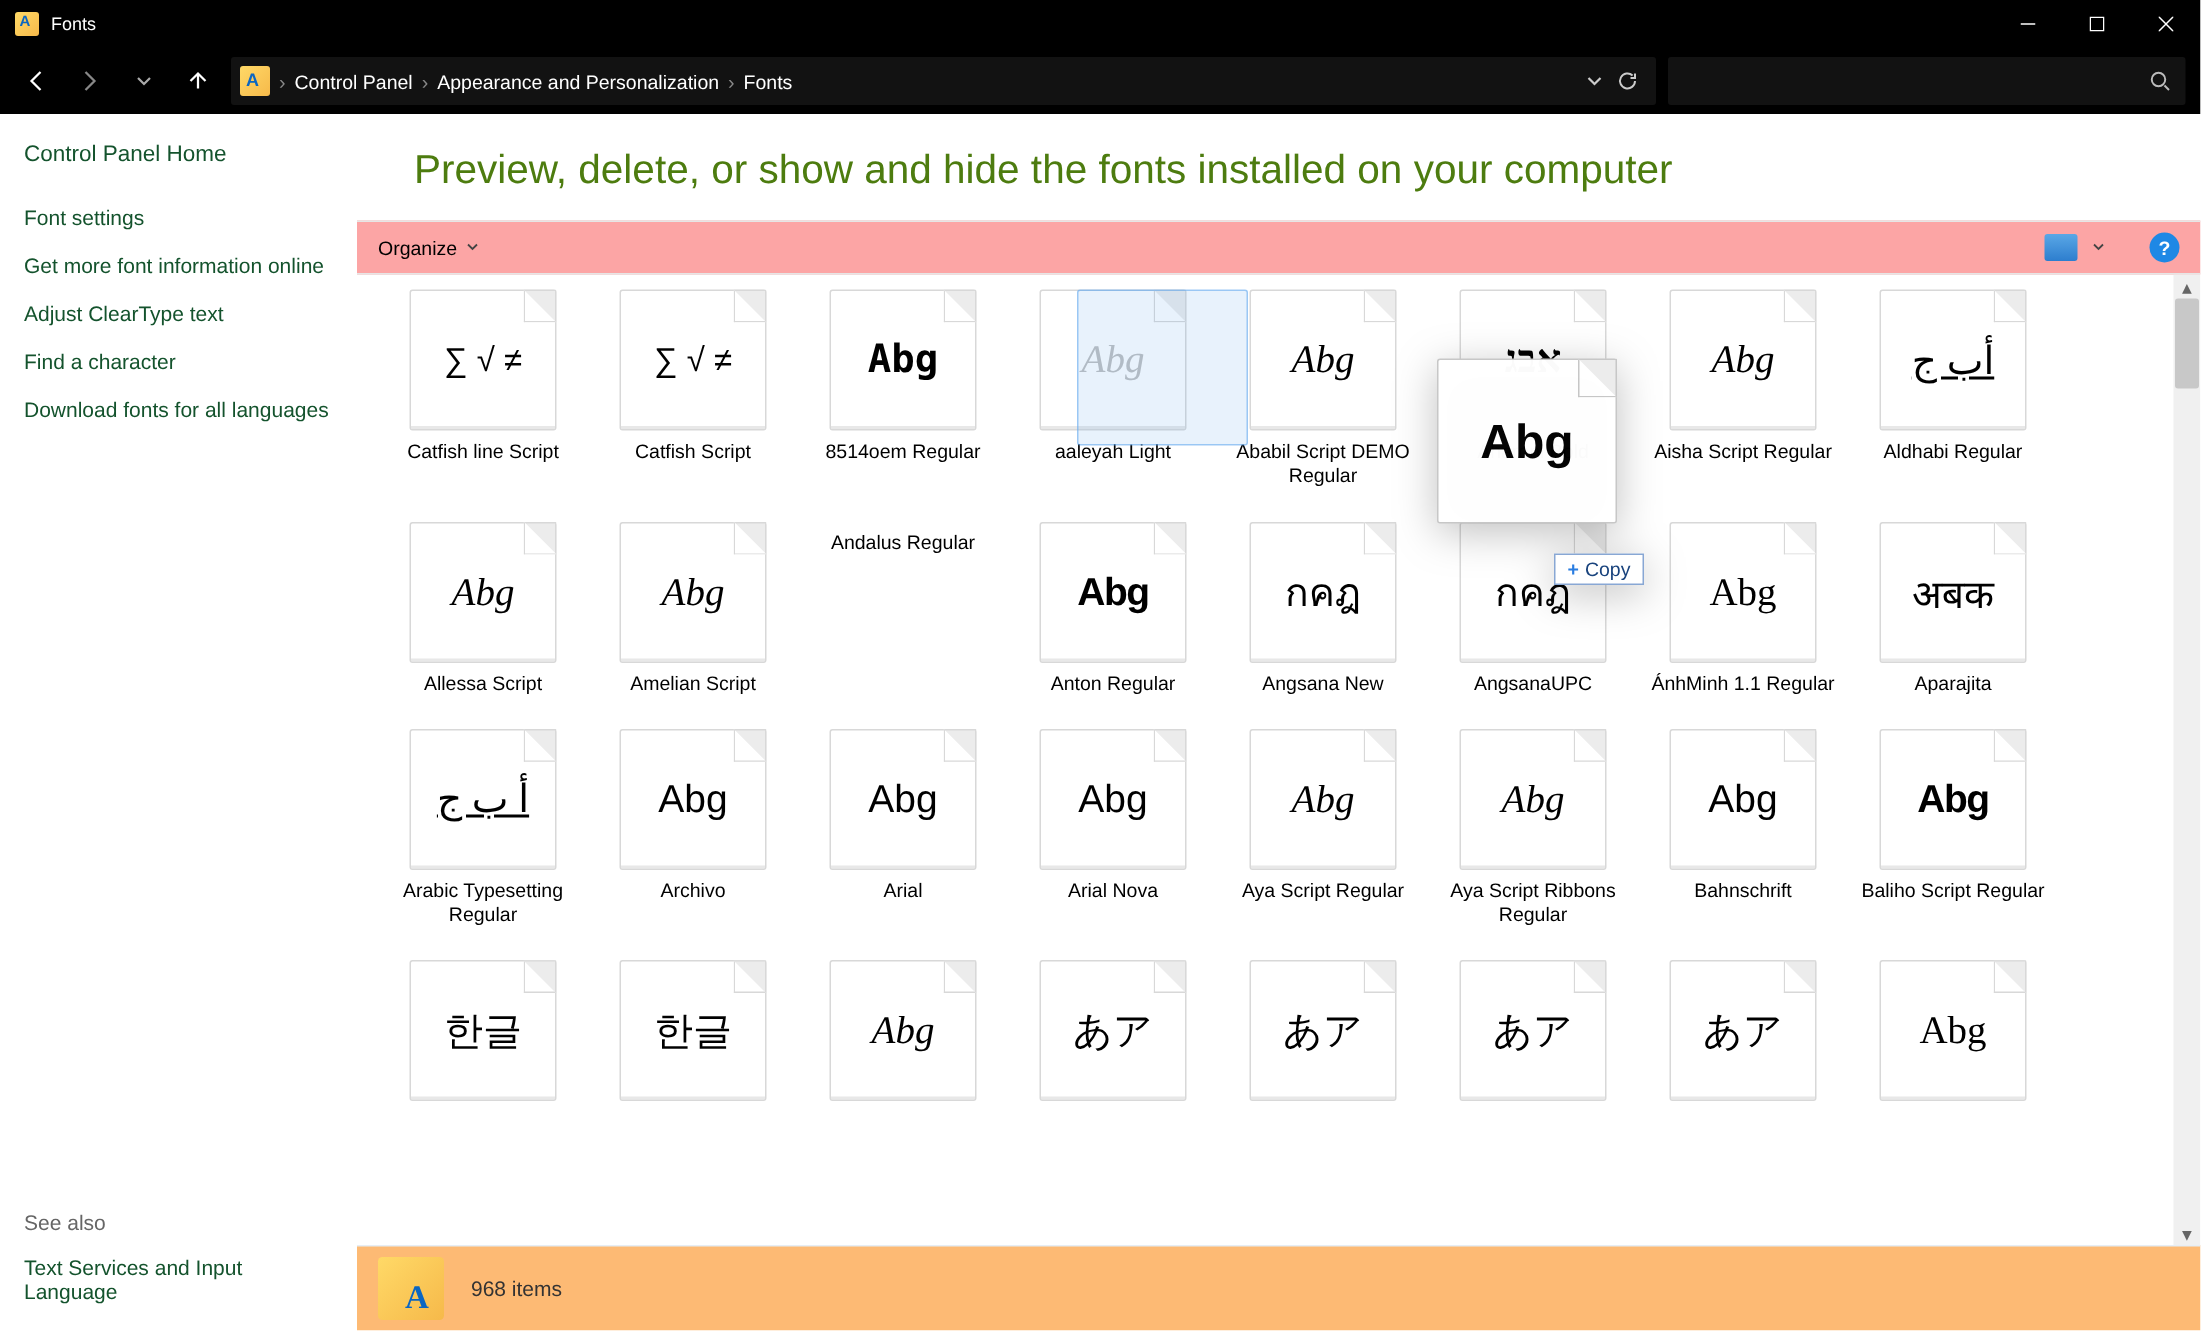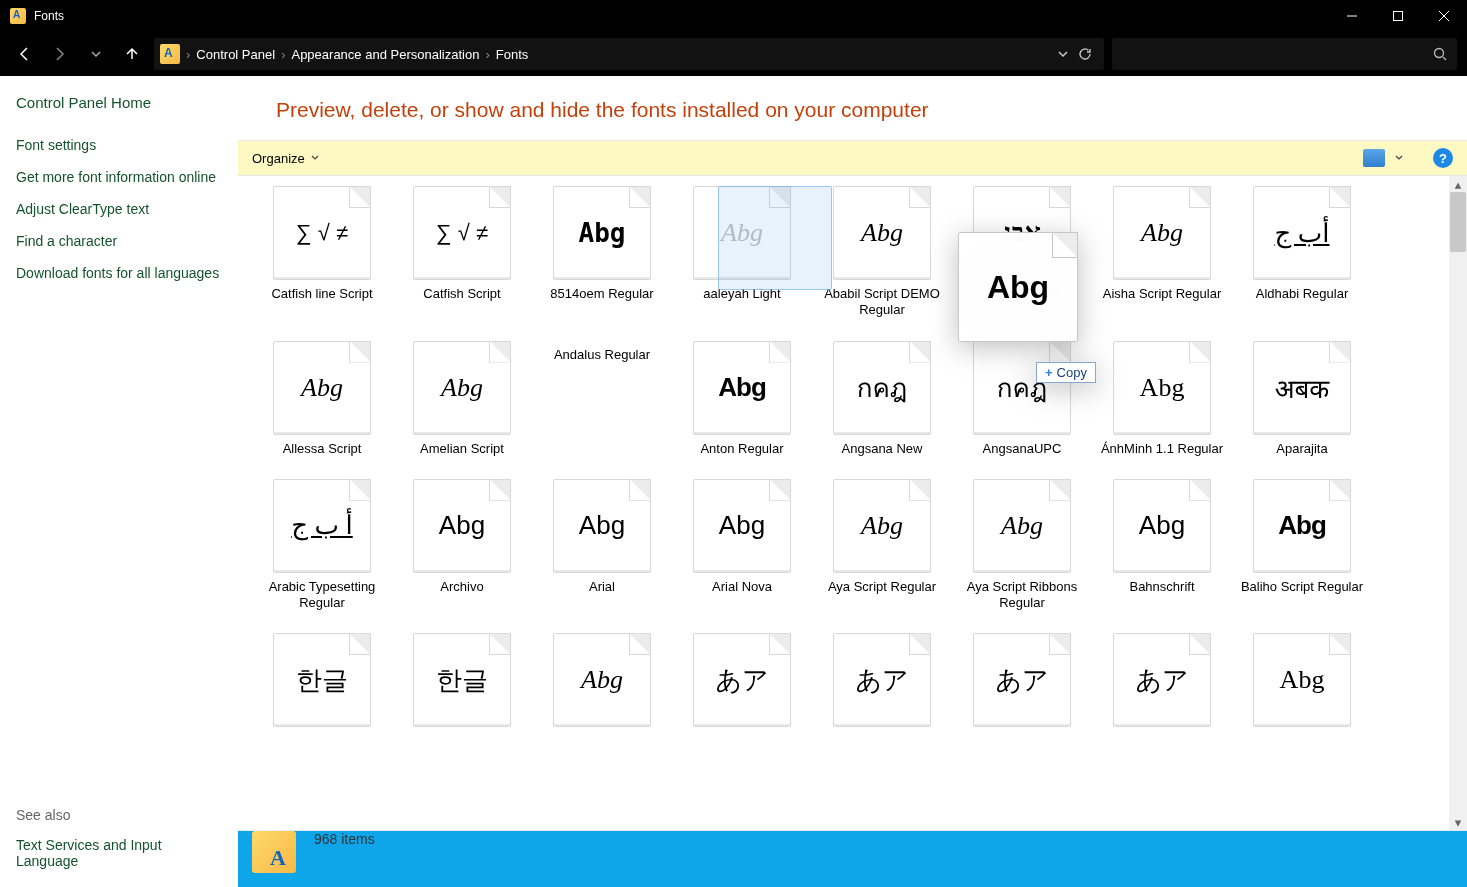--- a/index.html
+++ b/index.html
@@ -23,22 +23,22 @@
 .addr-tail { display: flex; align-items: center; gap: 10px; color: #ccc; padding-right: 6px; }
 .search-box { width: 345px; height: 32px; background: #121212; display: flex; align-items: center; justify-content: flex-end; padding: 0 10px; border-radius: 2px; }
 .body { display: flex; height: calc(887px - 32px - 44px); }
 .sidebar { width: 238px; padding: 18px 16px; font-size: 14px; display: flex; flex-direction: column; }
 .sidebar a { color: #14532d; text-decoration: none; }
 .sidebar-home { margin-bottom: 26px; font-size: 15px; }
 .sidebar-links { display: flex; flex-direction: column; gap: 16px; }
 .sidebar-spacer { flex: 1; }
 .see-also { color: #666; margin-bottom: 14px; }
 .main { flex: 1; display: flex; flex-direction: column; min-width: 0; position: relative; }
-.page-title { color: #c2410c; font-size: 21px; padding: 22px 0 18px 38px; }
-.toolbar { height: 36px; background: #fef9c3; border-top: 1px solid #e6e6e6; border-bottom: 1px solid #e6e6e6; display: flex; align-items: center; padding: 0 14px; gap: 10px; }
+.page-title { color: #4d7c0f; font-size: 27px; padding: 22px 0 18px 38px; }
+.toolbar { height: 36px; background: #fca5a5; border-top: 1px solid #e6e6e6; border-bottom: 1px solid #e6e6e6; display: flex; align-items: center; padding: 0 14px; gap: 10px; }
 .organize { display: flex; align-items: center; gap: 6px; }
 .toolbar-spacer { flex: 1; }
 .view-btn { width: 22px; height: 18px; background: linear-gradient(#5aa7e6,#2d7ece); border-radius: 2px; }
 .help-btn { width: 20px; height: 20px; border-radius: 50%; background: #1e88e5; color: #fff; font-weight: bold; display: flex; align-items: center; justify-content: center; font-size: 13px; }
 .grid-wrap { flex: 1; overflow: hidden; position: relative; }
 .grid-scroll { position: absolute; inset: 0; right: 18px; overflow: hidden; padding: 10px 0 0 14px; }
 .scrollbar { position: absolute; right: 0; top: 0; bottom: 0; width: 18px; background: #f0f0f0; }
 .scroll-thumb { position: absolute; left: 1px; right: 1px; top: 16px; height: 60px; background: #c8c8c8; border-radius: 2px; }
 .scroll-arrow { position: absolute; left: 0; right: 0; height: 16px; display: flex; align-items: center; justify-content: center; color: #666; }
 .scroll-arrow.up { top: 0; } .scroll-arrow.down { bottom: 0; }
@@ -65,21 +65,21 @@
 .sample.korean { font-family: 'Malgun Gothic'; }
 .sample.jp { font-family: 'Yu Gothic','MS Gothic'; }
 .font-label { text-align: center; font-size: 13px; margin-top: 6px; line-height: 1.25; color: #000; max-width: 128px; }
 .drag-ghost { position: absolute; left: 720px; top: 56px; width: 130px; height: 120px; pointer-events: none; filter: drop-shadow(0 6px 14px rgba(0,0,0,.25)); }
 .drag-thumb { width: 120px; height: 110px; background: #fff; border: 1px solid #c6c6c6; border-radius: 2px; display: flex; align-items: center; justify-content: center; position: relative; opacity: .98; }
 .drag-thumb .gear { position: absolute; right: -1px; top: -1px; width: 26px; height: 26px; background: #fff; border-left: 1px solid #c6c6c6; border-bottom: 1px solid #c6c6c6; clip-path: polygon(0 0, 100% 100%, 0 100%); }
 .drag-thumb .gfold { position: absolute; right: -1px; top: -1px; width: 26px; height: 26px; background: #ececec; border: 1px solid #c6c6c6; clip-path: polygon(0 0, 100% 100%, 100% 0); }
 .drag-sample { font-size: 32px; font-weight: 800; font-family: Arial; }
 .drag-copy { position: absolute; left: 78px; top: 130px; background: #fff; border: 1px solid #88a7d4; padding: 2px 8px; font-size: 13px; display: flex; align-items: center; gap: 4px; color: #19437d; }
 .drag-select { position: absolute; left: 480px; top: 10px; width: 114px; height: 104px; border: 1px solid rgba(102,170,238,.6); background: rgba(102,170,238,.15); border-radius: 2px; pointer-events: none; }
-.statusbar { height: 57px; background: #0ea5e9; border-top: 1px solid #e6eef5; display: flex; align-items: flex-start; padding: 0 14px; gap: 18px; }
+.statusbar { height: 57px; background: #fdba74; border-top: 1px solid #e6eef5; display: flex; align-items: center; padding: 0 14px; gap: 18px; }
 .status-icon { width: 44px; height: 42px; background: linear-gradient(135deg,#ffd967 0%,#f6b94a 100%); border-radius: 3px; position: relative; }
 .status-icon::after { content: "A"; position: absolute; left: 18px; top: 14px; font-size: 22px; color: #0a66c2; font-family: 'Times New Roman'; font-weight: bold; }
 .status-text { font-size: 14px; color: #333; }
 svg { display: block; }
 </style>
 </head>
 <body>
 
 <div class="titlebar">
   <div class="titlebar-left">

